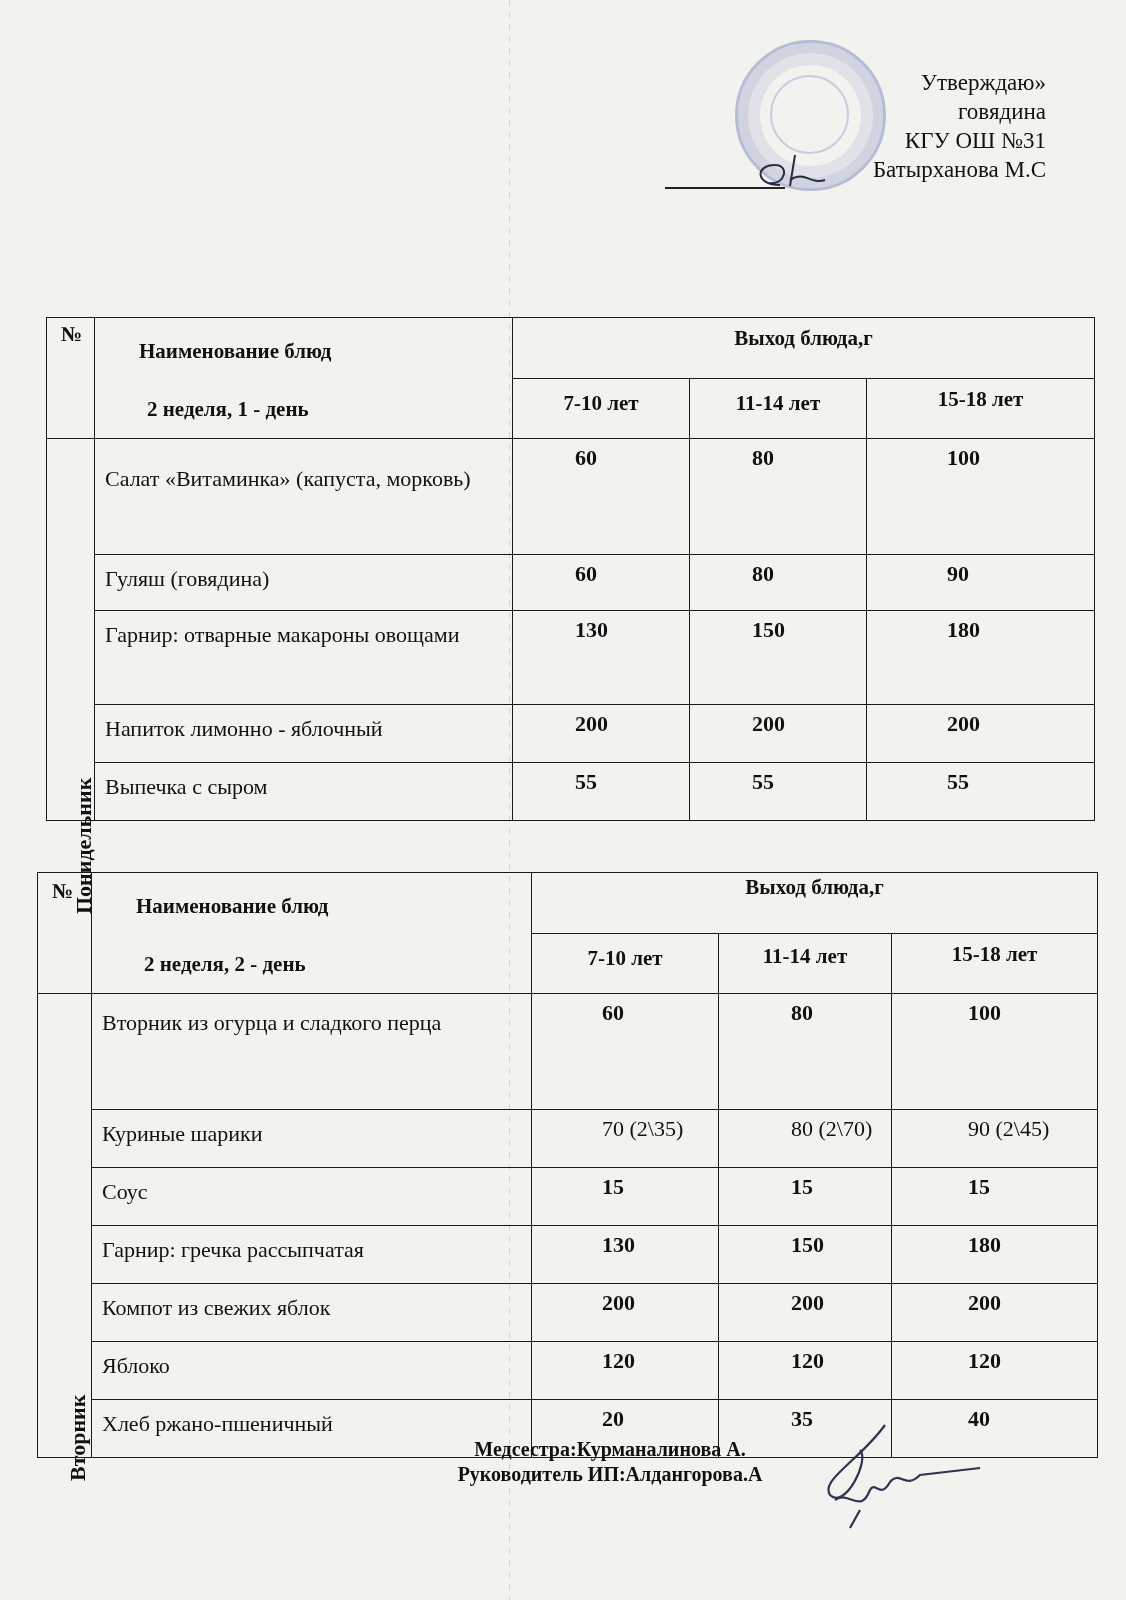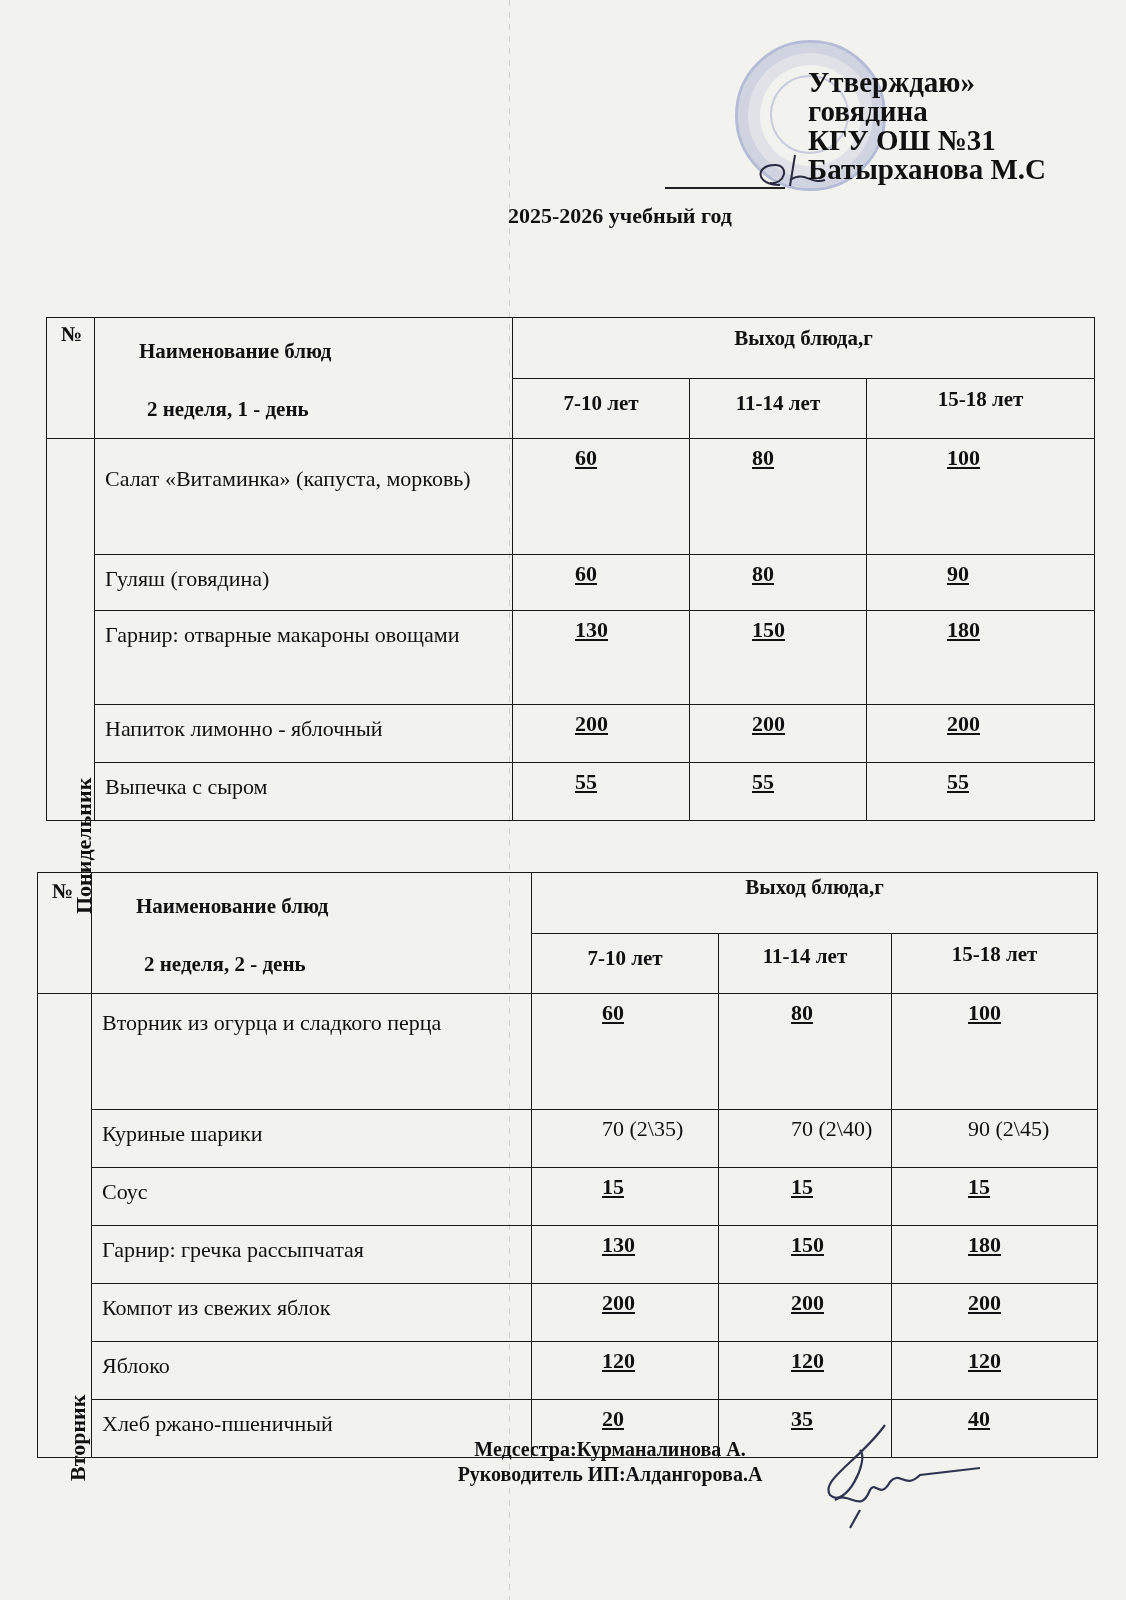--- a/index.html
+++ b/index.html
@@ -9,30 +9,30 @@
     font-family: "Liberation Serif", "DejaVu Serif", serif;
     color: #111;
   }
   .fold { position: absolute; left: 509px; top: 0; width: 1px; height: 1600px;
     background: repeating-linear-gradient(to bottom, #b8b8b4 0 6px, transparent 6px 12px); opacity: .55; }
   .stamp { position: absolute; left: 735px; top: 40px; width: 145px; height: 145px;
     border-radius: 50%; border: 3px solid rgba(70,90,170,.35);
     box-shadow: inset 0 0 0 10px rgba(70,90,170,.10), inset 0 0 0 22px rgba(70,90,170,.10); }
   .stamp::after { content: ""; position: absolute; left: 32px; top: 32px; width: 75px; height: 75px;
     border-radius: 50%; border: 2px solid rgba(70,90,170,.25); }
-  .approve { position: absolute; right: 80px; top: 68px; 
-    font-weight: bold; font-size: 29px; line-height: 29px; }
+  .approve { position: absolute; right: 80px; top: 68px; text-align: right;
+    font-weight: normal; font-size: 23px; line-height: 29px; }
   .sig-line { position: absolute; left: 665px; top: 187px; width: 120px; border-top: 2px solid #222; }
   .sig1 { position: absolute; left: 750px; top: 150px; width: 80px; height: 40px; }
   .title { position: absolute; left: 150px; width: 940px; top: 200px; text-align: center;
     font-weight: bold; font-size: 22px; line-height: 31px; }
   table.menu { position: absolute; border-collapse: collapse; table-layout: fixed; }
   table.menu td { border: 1.6px solid #1a1a1a; vertical-align: top; padding: 0; }
   .hd { font-weight: bold; font-size: 21px; }
-  .num { font-weight: bold; font-size: 22px; text-decoration: underline; }
+  .num { font-weight: bold; font-size: 22px; }
   .dish { font-size: 22px; line-height: 36px; padding: 6px 10px 0 10px !important; }
   .val { padding: 6px 0 0 62px !important; }
   .day { position: relative; }
   .day span { position: absolute; left: 50%; bottom: 0; transform-origin: 0 0;
     transform: rotate(-90deg); white-space: nowrap; font-weight: bold; font-size: 22px; }
   .footer { position: absolute; left: 400px; top: 1437px; width: 420px; text-align: center;
     font-weight: bold; font-size: 20px; line-height: 25px; }
   .sig2 { position: absolute; left: 790px; top: 1420px; width: 200px; height: 110px; }
 </style>
 </head>
@@ -47,21 +47,20 @@
 <div class="sig-line"></div>
 
 <div class="approve">
   <div>Утверждаю»</div>
   <div>говядина</div>
   <div>КГУ ОШ №31</div>
   <div>Батырханова М.С</div>
 </div>
 
 <div class="title">
-  <div>2025-2026 учебный год</div>
 </div>
 
 <table class="menu" style="left:46px; top:317px; width:1048px;">
   <colgroup>
       <col style="width:48px">
       <col style="width:418px">
       <col style="width:177px">
       <col style="width:177px">
       <col style="width:228px">
     </colgroup>
@@ -142,21 +141,21 @@
           <span style="bottom:-50px">Вторник</span>
         </td>
     <td class="dish" style="line-height:58px; padding-top:0 !important">Вторник из огурца и сладкого перца</td>
     <td class="num val" style="padding-left:70px !important">60</td>
     <td class="num val" style="padding-left:72px !important">80</td>
     <td class="num val" style="padding-left:76px !important">100</td>
   </tr>
   <tr style="height:58px">
     <td class="dish">Куриные шарики</td>
     <td style="padding:6px 0 0 70px; font-size:22px; white-space:nowrap">70 (2\35)</td>
-    <td style="padding:6px 0 0 72px; font-size:22px; white-space:nowrap">70 (2\40)</td>
+    <td style="padding:6px 0 0 72px; font-size:22px; white-space:nowrap">80 (2\70)</td>
     <td style="padding:6px 0 0 76px; font-size:22px; white-space:nowrap">90 (2\45)</td>
   </tr>
   <tr style="height:58px">
     <td class="dish">Соус</td>
     <td class="num val" style="padding-left:70px !important">15</td>
     <td class="num val" style="padding-left:72px !important">15</td>
     <td class="num val" style="padding-left:76px !important">15</td>
   </tr>
   <tr style="height:58px">
     <td class="dish">Гарнир: гречка рассыпчатая</td>

